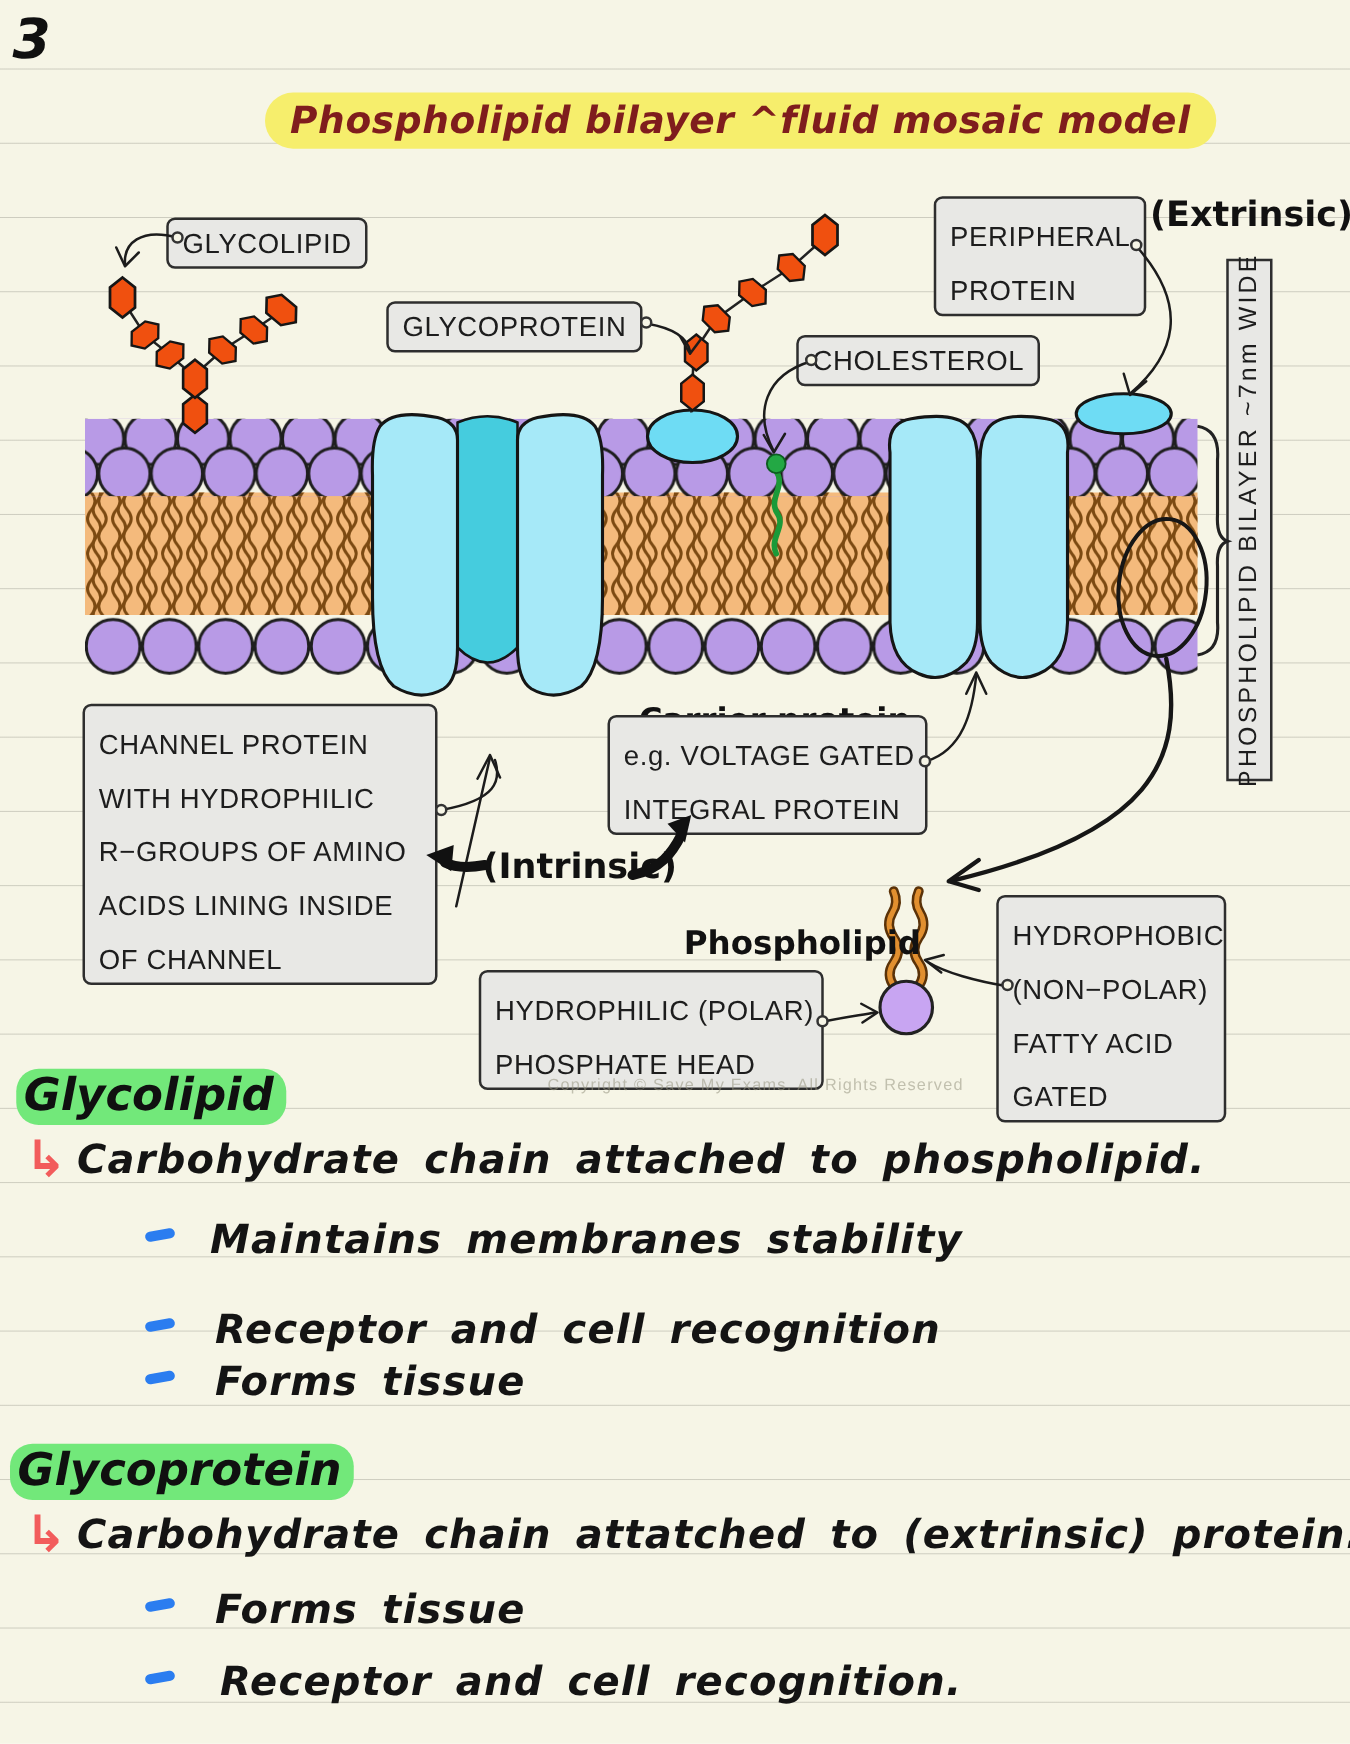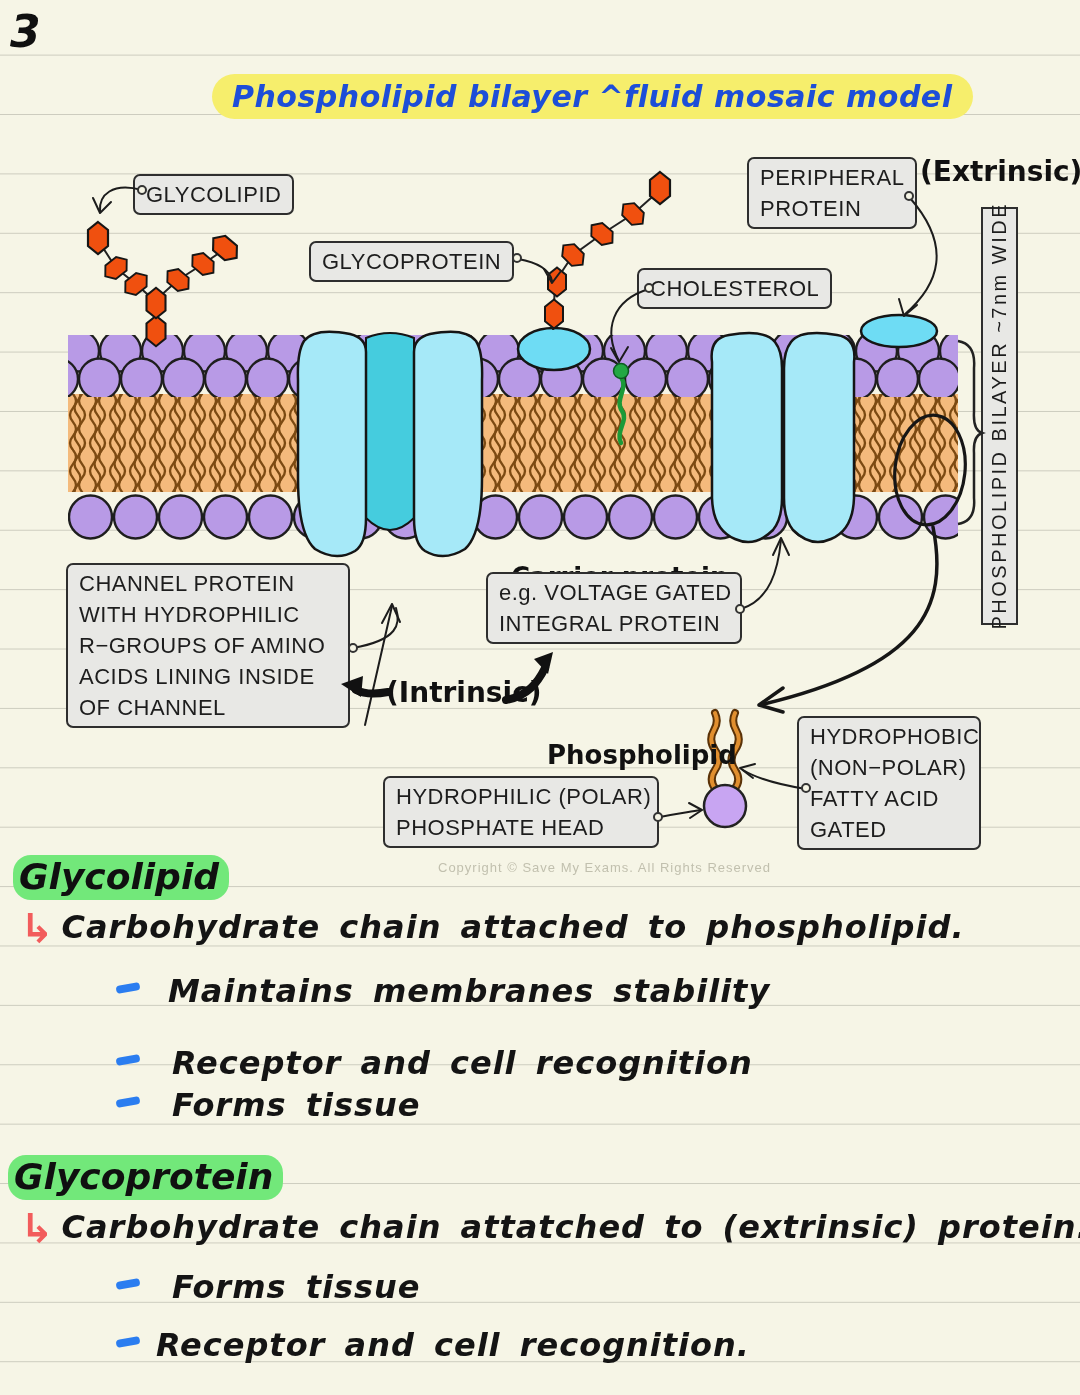--- a/index.html
+++ b/index.html
@@ -9,28 +9,28 @@
     background-image:linear-gradient(to bottom, transparent 0 58.4px, rgba(110,110,100,.30) 58.4px 100%);
     background-size:100% 59.4px; background-position:0 115px; background-repeat:repeat-y;
     font-family:"Liberation Sans", sans-serif;
   }
   svg.layer{position:absolute; left:0; top:0; pointer-events:none;}
   .under{z-index:1;} .over{z-index:3;}
   .htm{position:absolute; z-index:2;}
 
   .pagenum{left:10px; top:6px; font:800 italic 44px "DejaVu Sans", sans-serif; color:#101010;}
   .title-pill{left:212px; top:74px; background:#f6ee6c; border-radius:24px; padding:5px 20px;}
-  .title-pill span{font:800 italic 30px "DejaVu Sans", sans-serif; color:#1d4ed8; letter-spacing:.5px;}
+  .title-pill span{font:800 italic 30px "DejaVu Sans", sans-serif; color:#7f1d1d; letter-spacing:.5px;}
 
   .tag{
     background:#e8e8e5; border:2.5px solid #2e2e2e; border-radius:7px;
     color:#1d1d1d; font:22px/31px "Liberation Sans", sans-serif; letter-spacing:.5px;
     padding:3px 11px; white-space:nowrap;
   }
-  .tag .ln{display:block;}
+  .tag .ln{display:block;margin-top:12px;}
   .vtag{
     left:981px; top:207px; width:33px; height:414px;
     background:#e8e8e5; border:2.5px solid #2e2e2e; display:flex; align-items:center; justify-content:center;
   }
   .vtag span{
     writing-mode:vertical-rl; transform:rotate(180deg);
     font:20px "Liberation Sans", sans-serif; letter-spacing:2.5px; color:#1d1d1d; white-space:nowrap;
   }
   .dlabel{font:700 26px "DejaVu Sans", sans-serif; color:#111; white-space:nowrap;}
 
@@ -224,21 +224,21 @@
 
   <div class="htm" style="left:20px; top:1208px; display:flex; gap:8px;">
     <span class="redarrow">↳</span>
     <span class="hand">Carbohydrate chain attatched to (extrinsic) protein.</span>
   </div>
 
   <div class="htm" style="left:116px; top:1268px; display:flex; gap:32px;">
     <span class="dash" style="margin-top:12px;"></span>
     <span class="hand">Forms tissue</span>
   </div>
-  <div class="htm" style="left:116px; top:1326px; display:flex; gap:16px;">
+  <div class="htm" style="left:116px; top:1326px; display:flex; gap:36px;">
     <span class="dash" style="margin-top:12px;"></span>
     <span class="hand">Receptor and cell recognition.</span>
   </div>
 
   <svg class="layer over" width="1080" height="1395" viewBox="0 0 1080 1395">
     <g fill="none" stroke="#1c1c1c" stroke-width="2" stroke-linecap="round">
 
       <g>
         <path d="M142 190 C112 182 99 195 100 211"></path>
         <path d="M100 213 L93 198 M100 213 L111 202"></path>

